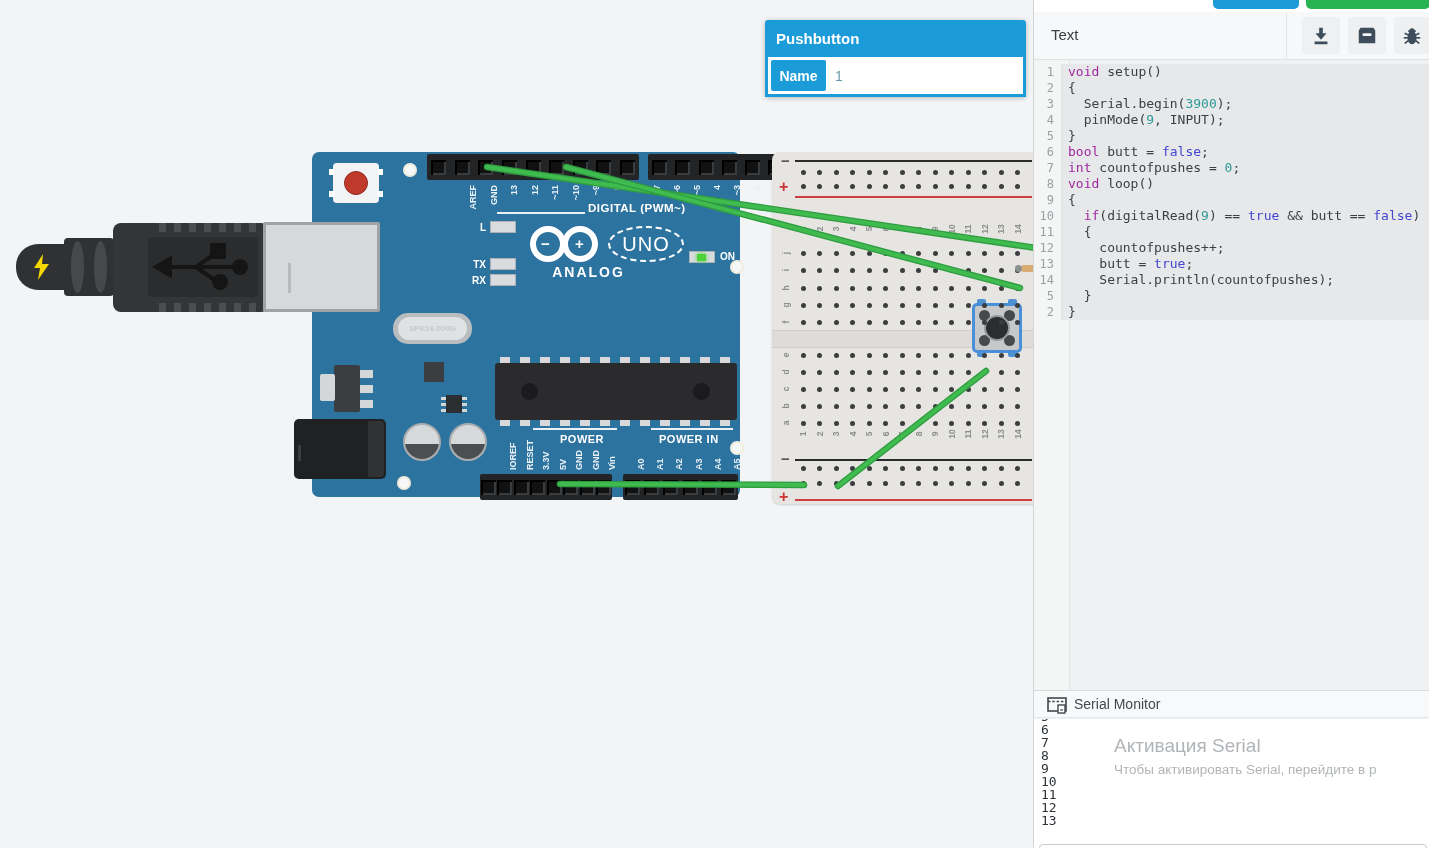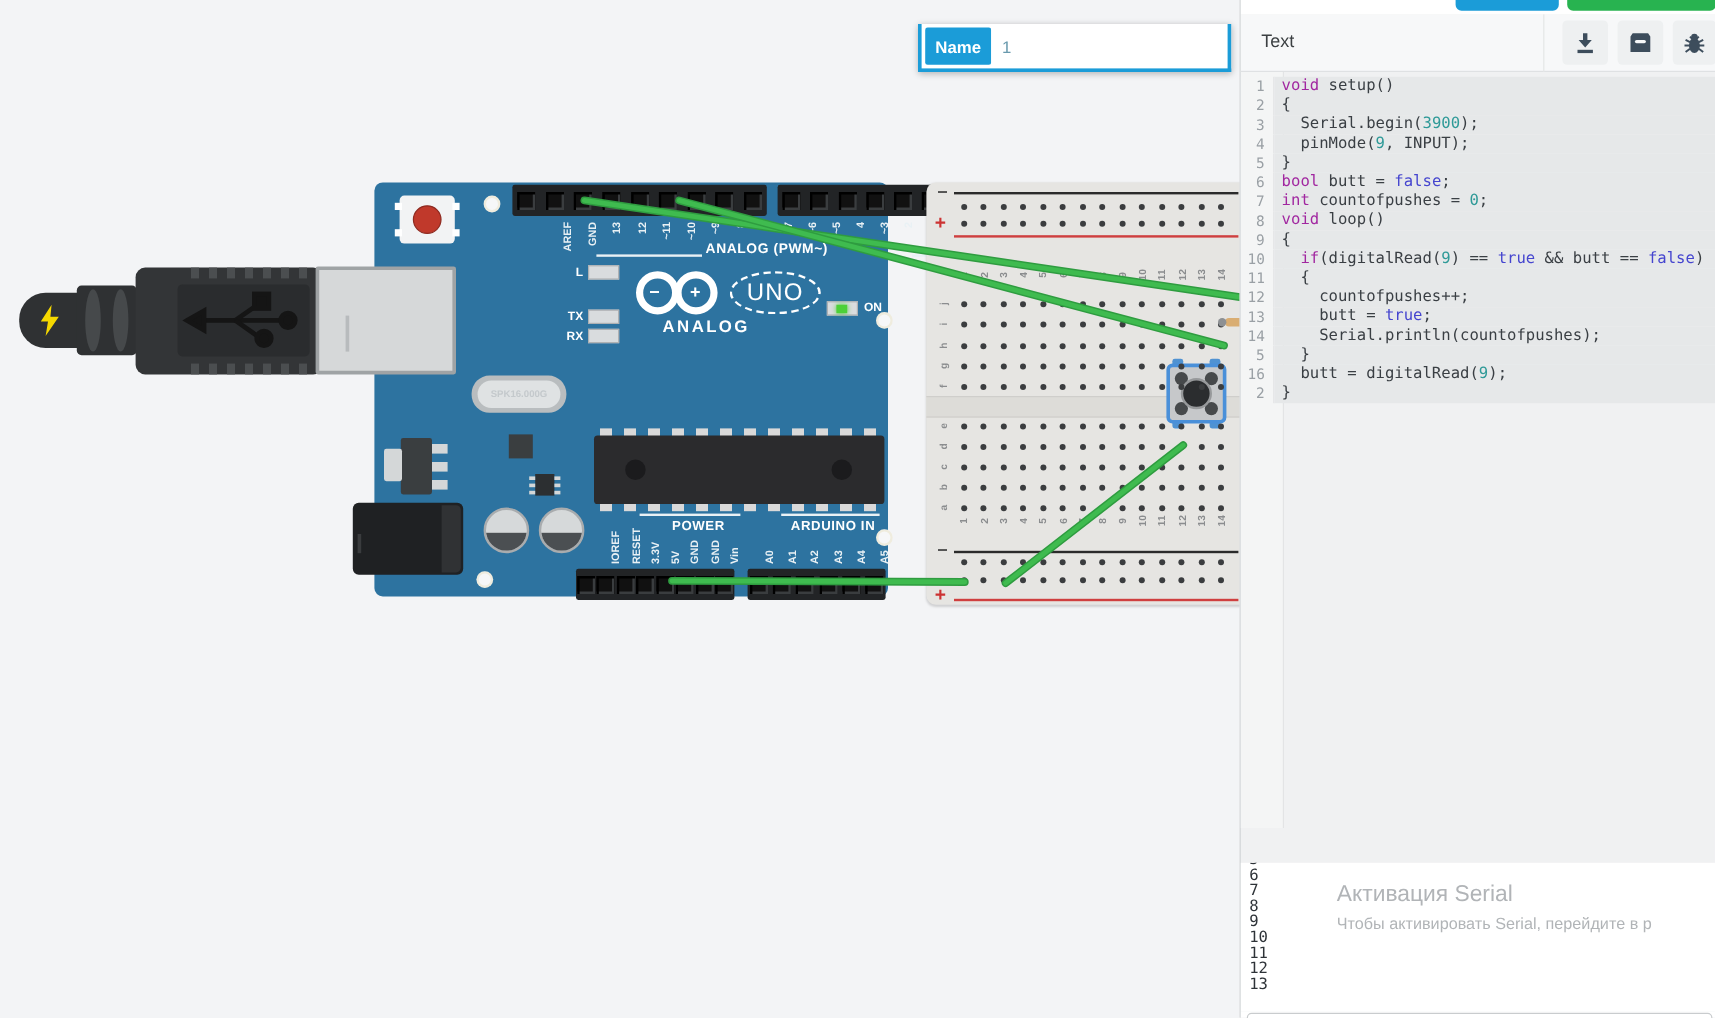--- a/index.html
+++ b/index.html
@@ -188,21 +188,21 @@
     <div class="hdr" id="hdrBR" style="left:311px;top:322px;width:115px;">
         <div class="pincell" style="left: 2.08333px; top: 5.5px;"></div>
         <div class="pincell" style="left: 21.25px; top: 5.5px;"></div>
         <div class="pincell" style="left: 40.4167px; top: 5.5px;"></div>
         <div class="pincell" style="left: 59.5833px; top: 5.5px;"></div>
         <div class="pincell" style="left: 78.75px; top: 5.5px;"></div>
         <div class="pincell" style="left: 97.9167px; top: 5.5px;"></div>
       </div>
 
     <div class="wline" style="left:185px;top:60px;width:88px;"></div>
-    <div class="boardtxt" style="left:276px;top:50px;font-size:11.5px;letter-spacing:.5px;">ANALOG (PWM~)</div>
+    <div class="boardtxt" style="left:276px;top:50px;font-size:11.5px;letter-spacing:.5px;">DIGITAL (PWM~)</div>
     <div class="wline" style="left:448px;top:60px;width:74px;"></div>
 
     <div class="boardtxt" style="left:160px;top:70px;width:14px;text-align:right;font-size:10px;">L</div>
     <div class="ledrect" style="left:178px;top:69px;"></div>
     <div class="boardtxt" style="left:160px;top:107px;width:14px;text-align:right;font-size:10px;">TX</div>
     <div class="ledrect" style="left:178px;top:106px;"></div>
     <div class="boardtxt" style="left:160px;top:123px;width:14px;text-align:right;font-size:10px;">RX</div>
     <div class="ledrect" style="left:178px;top:122px;"></div>
 
     <div class="abs" style="left:218px;top:74px;width:36px;height:36px;border:6px solid #fff;border-radius:50%;">
@@ -257,21 +257,21 @@
       <div class="abs" style="left:26px;top:20px;width:17px;height:17px;border-radius:50%;background:#1b1b1d;"></div>
       <div class="abs" style="left:198px;top:20px;width:17px;height:17px;border-radius:50%;background:#1b1b1d;"></div>
     </div>
 
     <div class="cap" style="left:91px;top:271px;"></div>
     <div class="cap" style="left:137px;top:271px;"></div>
 
     <div class="wline" style="left:221px;top:276px;width:84px;"></div>
     <div class="boardtxt" style="left:248px;top:281px;font-size:11px;letter-spacing:.5px;">POWER</div>
     <div class="wline" style="left:339px;top:276px;width:82px;"></div>
-    <div class="boardtxt" style="left:347px;top:281px;font-size:11px;letter-spacing:.5px;">ARDUINO IN</div>
+    <div class="boardtxt" style="left:347px;top:281px;font-size:11px;letter-spacing:.5px;">POWER IN</div>
   <div class="rlabel rl-down" style="left: 156px; top: 33px;">AREF</div>
       <div class="rlabel rl-down" style="left: 176.5px; top: 33px;">GND</div>
       <div class="rlabel rl-down" style="left: 197px; top: 33px;">13</div>
       <div class="rlabel rl-down" style="left: 217.5px; top: 33px;">12</div>
       <div class="rlabel rl-down" style="left: 238px; top: 33px;">~11</div>
       <div class="rlabel rl-down" style="left: 258.5px; top: 33px;">~10</div>
       <div class="rlabel rl-down" style="left: 279px; top: 33px;">~9</div>
       <div class="rlabel rl-down" style="left: 299.5px; top: 33px;">8</div>
       <div class="rlabel rl-down" style="left: 340px; top: 33px;">7</div>
       <div class="rlabel rl-down" style="left: 360px; top: 33px;">~6</div>
@@ -565,20 +565,21 @@
       <path d="M566,167 L1020,288" stroke="#2f9c40" stroke-width="6.5"></path>
       <path d="M566,167 L1020,288" stroke="#3fbb4f" stroke-width="4"></path>
       <path d="M560,484 L804,485" stroke="#2f9c40" stroke-width="6.5"></path>
       <path d="M560,484 L804,485" stroke="#3fbb4f" stroke-width="4"></path>
       <path d="M838,486 L986,371" stroke="#2f9c40" stroke-width="6.5"></path>
       <path d="M838,486 L986,371" stroke="#3fbb4f" stroke-width="4"></path>
     </g>
   </svg>
 
   <div id="popup">
+    <div id="popup-header">Pushbutton</div>
     <div id="popup-body">
       <div id="popup-name">Name</div>
       <input id="popup-input" value="1" style="">
     </div>
   </div>
 </div>
 
 <div id="right-panel">
   <div id="panel-topstrip">
     <div id="btn-blue"></div>
@@ -677,30 +678,35 @@
         </div>
         <div class="code-line" style="">
           <div class="ln" style="">14</div>
           <div class="ct" style="">    Serial.println(countofpushes);</div>
         </div>
         <div class="code-line" style="">
           <div class="ln" style="">5</div>
           <div class="ct" style="">  }</div>
         </div>
         <div class="code-line" style="">
-          <div class="ln" style="">16</div>
-          <div class="ct" style="">  butt = digitalRead(<span class="num">9</span>);</div>
-        </div>
-        <div class="code-line" style="">
           <div class="ln" style="">2</div>
           <div class="ct" style="">}</div>
         </div>
       </div>
   </div>
 
+  <div id="serial-header">
+    <svg class="abs" style="left:13px;top:6px;" width="20" height="17" viewBox="0 0 20 17">
+      <rect x="1" y="1" width="18" height="13" fill="none" stroke="#42474c" stroke-width="1.6"></rect>
+      <line x1="1" y1="4.5" x2="19" y2="4.5" stroke="#42474c" stroke-width="1.4" stroke-dasharray="2.5,1.8"></line>
+      <rect x="11" y="8" width="7" height="8" fill="#fff" stroke="#42474c" stroke-width="1.4"></rect>
+      <line x1="13" y1="13" x2="16" y2="13" stroke="#42474c" stroke-width="1.2"></line>
+    </svg>
+    <div id="serial-title">Serial Monitor</div>
+  </div>
 
   <div id="serial-output">
     <div id="serial-list">
         <div style="">5</div>
         <div style="">6</div>
         <div style="">7</div>
         <div style="">8</div>
         <div style="">9</div>
         <div style="">10</div>
         <div style="">11</div>

